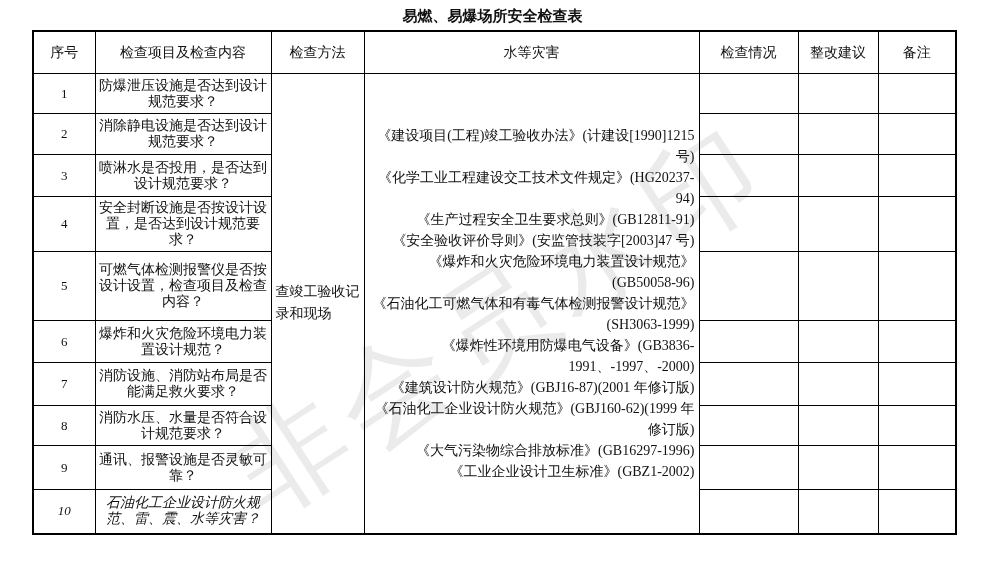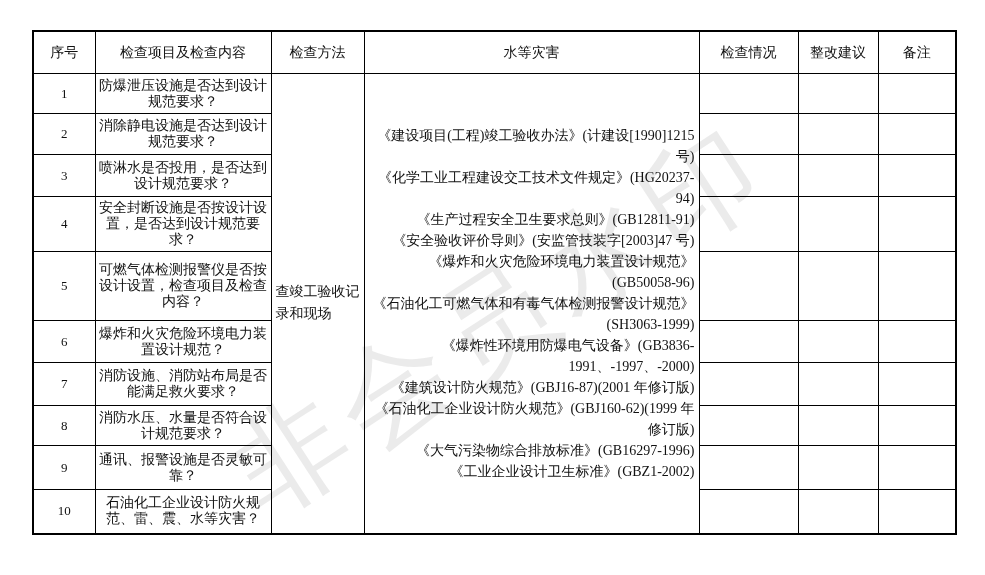--- a/index.html
+++ b/index.html
@@ -69,21 +69,21 @@
   }
   tr.r1  { height: 40px; }
   tr.r2  { height: 41px; }
   tr.r3  { height: 42px; }
   tr.r4  { height: 55px; }
   tr.r5  { height: 69px; }
   tr.r6  { height: 42px; }
   tr.r7  { height: 43px; }
   tr.r8  { height: 40px; }
   tr.r9  { height: 44px; }
-  tr.r10 { height: 44px; }
+  tr.r10 { height: 44px; font-style: italic; }
   td.index-cell {
     text-align: center;
     vertical-align: middle;
     font-size: 13px;
   }
   td.item-cell {
     text-align: center;
     vertical-align: middle;
     font-size: 14px;
     line-height: 16px;
@@ -110,20 +110,21 @@
     vertical-align: middle;
   }
 </style>
 </head>
 <body>
 
 <div class="page">
 
   <div class="watermark">非会员水印</div>
 
+  <h1 class="title">易燃、易爆场所安全检查表</h1>
 
   <table class="check-table">
     <colgroup>
       <col style="width:62px">
       <col style="width:176px">
       <col style="width:93px">
       <col style="width:335px">
       <col style="width:99px">
       <col style="width:80px">
       <col style="width:78px">

